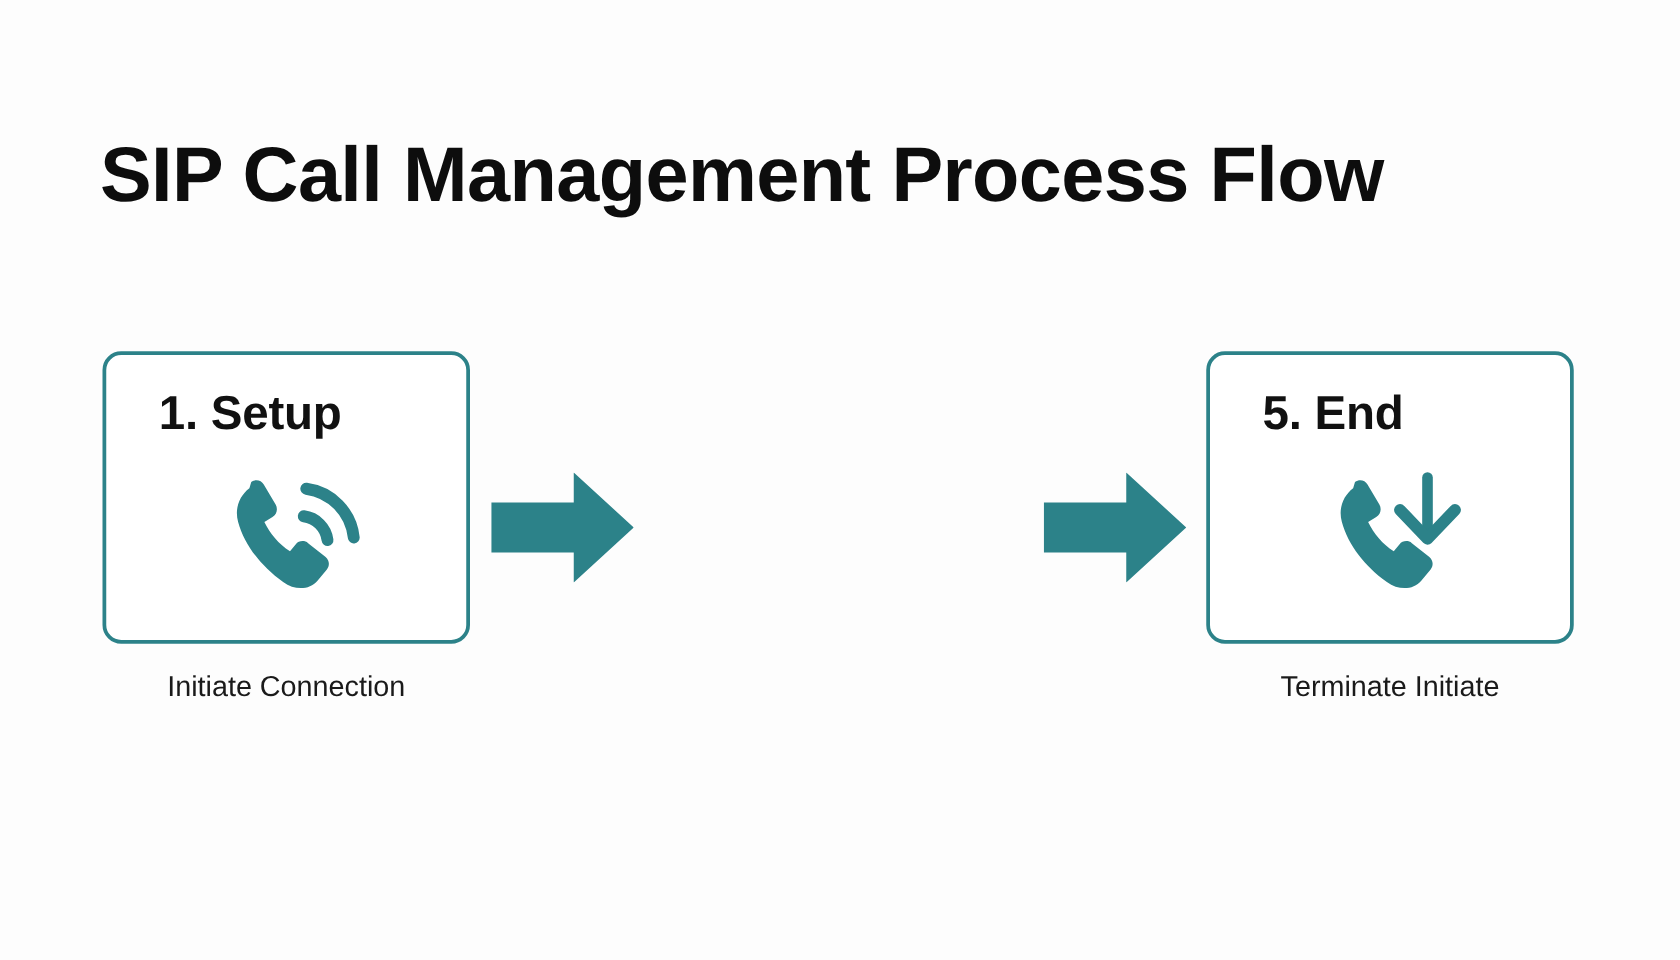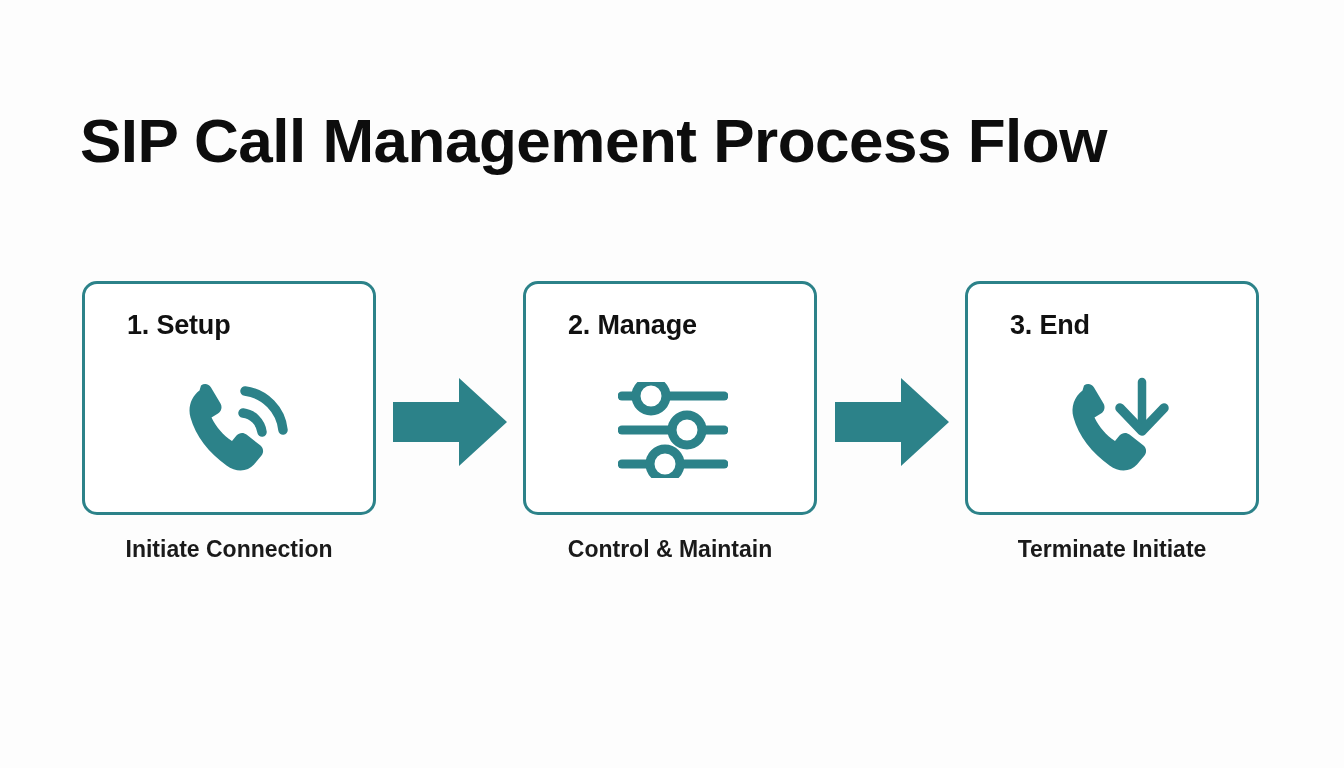--- a/index.html
+++ b/index.html
@@ -61,21 +61,21 @@
     height: 234px;
     border: 3px solid #2c8289;
     border-radius: 15px;
     background: #ffffff;
   }
 
   .card-title {
     position: absolute;
     left: 42px;
     top: 26px;
-    font-size: 27px;
+    font-size: 38px;
     font-weight: 700;
     color: #111111;
     letter-spacing: -0.2px;
     white-space: nowrap;
   }
 
   .card-icon {
     position: absolute;
     left: 0;
     top: 86px;
@@ -87,21 +87,21 @@
   }
   .card-icon svg { display: block; }
 
   .step-caption {
     position: absolute;
     top: 255px;
     left: 0;
     width: 294px;
     text-align: center;
     font-size: 23px;
-    font-weight: 700;
+    font-weight: 400;
     color: #1a1a1a;
     white-space: nowrap;
   }
 
   
   .connector {
     position: absolute;
     top: 97px;
     width: 114px;
     height: 88px;
@@ -143,54 +143,30 @@
       </div>
       <div class="step-caption">Initiate Connection</div>
     </div>
 
     <div class="connector connector-1">
       <svg width="114" height="88" viewBox="0 0 114 88" aria-hidden="true">
         <path d="M0 24 H66 V0 L114 44 L66 88 V64 H0 Z" fill="#2c8289"></path>
       </svg>
     </div>
 
-    <div class="step step-2">
-      <div class="card">
-        <div class="card-title">2. Manage</div>
-        <div class="card-icon">
-          <svg width="110" height="96" viewBox="0 0 110 96" aria-hidden="true">
-            <g stroke="#2c8289" stroke-width="9" stroke-linecap="round" fill="none">
-
-              <line x1="4" y1="14" x2="106" y2="14"></line>
-
-              <line x1="4" y1="48" x2="106" y2="48"></line>
-
-              <line x1="4" y1="82" x2="106" y2="82"></line>
-            </g>
-
-            <g>
-              <circle cx="33" cy="14" r="15" fill="#ffffff" stroke="#2c8289" stroke-width="9"></circle>
-              <circle cx="69" cy="48" r="15" fill="#ffffff" stroke="#2c8289" stroke-width="9"></circle>
-              <circle cx="47" cy="82" r="15" fill="#ffffff" stroke="#2c8289" stroke-width="9"></circle>
-            </g>
-          </svg>
-        </div>
-      </div>
-      <div class="step-caption">Control &amp; Maintain</div>
-    </div>
 
     <div class="connector connector-2">
       <svg width="114" height="88" viewBox="0 0 114 88" aria-hidden="true">
         <path d="M0 24 H66 V0 L114 44 L66 88 V64 H0 Z" fill="#2c8289"></path>
       </svg>
     </div>
 
     <div class="step step-3">
       <div class="card">
-        <div class="card-title">3. End</div>
+        <div class="card-title">5. End</div>
         <div class="card-icon">
           <svg width="118" height="112" viewBox="0 0 118 112" aria-hidden="true">
 
             <path d="M26.5 16.5
                      C18.5 22.5 14.5 33 17.5 43.5
                      C22.5 62 36 79 53.5 91.5
                      C63 98.5 74.5 98 81 90.5
                      L88.5 81.5 C91 78.5 90.5 74 87.5 71.5
                      L73.5 60.5 C70.5 58 66 58.5 63.5 61.5
                      L59 67 C50 61 43 53 38.5 43.5

